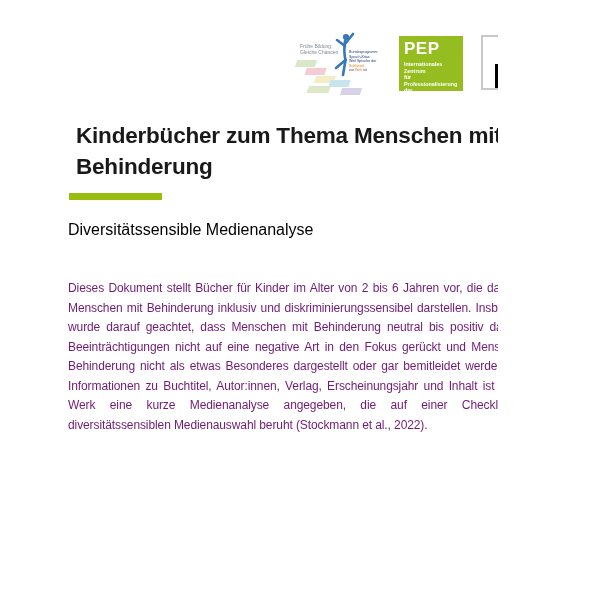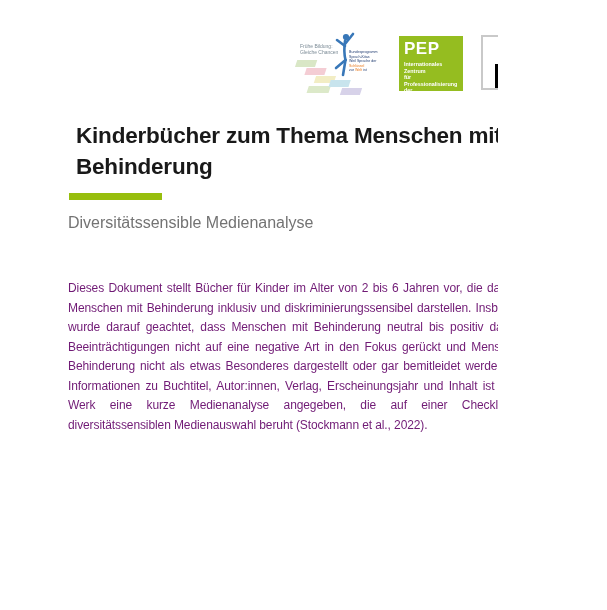--- a/index.html
+++ b/index.html
@@ -39,22 +39,22 @@
   .uni-rule{width:24px;height:1.5px;background:#ffd400;margin-top:.5px;}
   .uni-word2{color:#e3bf00;font-weight:bold;font-size:7.5px;line-height:8px;letter-spacing:1.2px;}
 
   
   .doc-title{
     position:absolute;left:76px;top:120px;width:495px;margin:0;
     color:#191919;font-size:22.5px;line-height:31px;font-weight:bold;letter-spacing:-.2px;
   }
   .accent-bar{position:absolute;left:69px;top:193px;width:93px;height:7px;background:#97be0d;}
   .doc-subtitle{
-    position:absolute;left:68px;top:213px;margin:0;
-    color:#737373;font-size:16px;line-height:20px;font-weight:normal;
+    position:absolute;left:68px;top:220px;margin:0;
+    color:#000000;font-size:16px;line-height:20px;font-weight:normal;
   }
   .intro{
     position:absolute;left:68px;top:279px;width:479px;margin:0;
     color:#701a75;font-size:12px;line-height:19.5px;letter-spacing:-.1px;
     text-align:justify;
   }
 </style>
 </head>
 <body>
 

